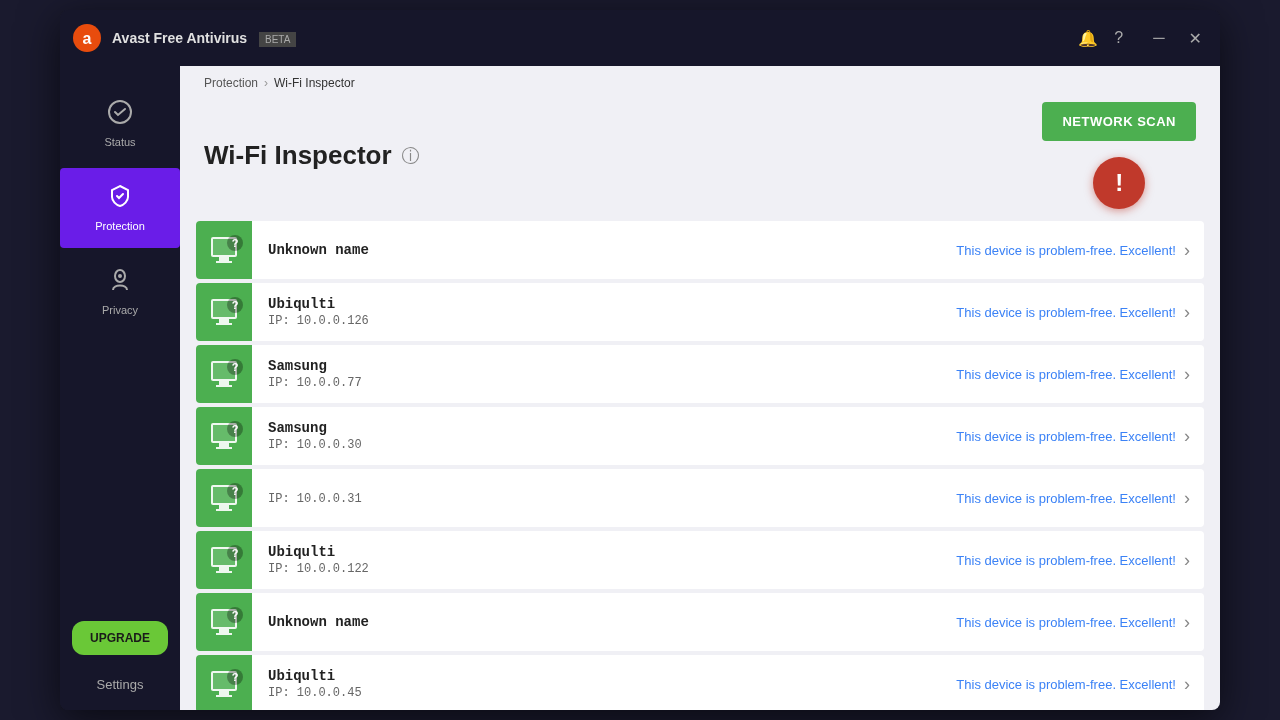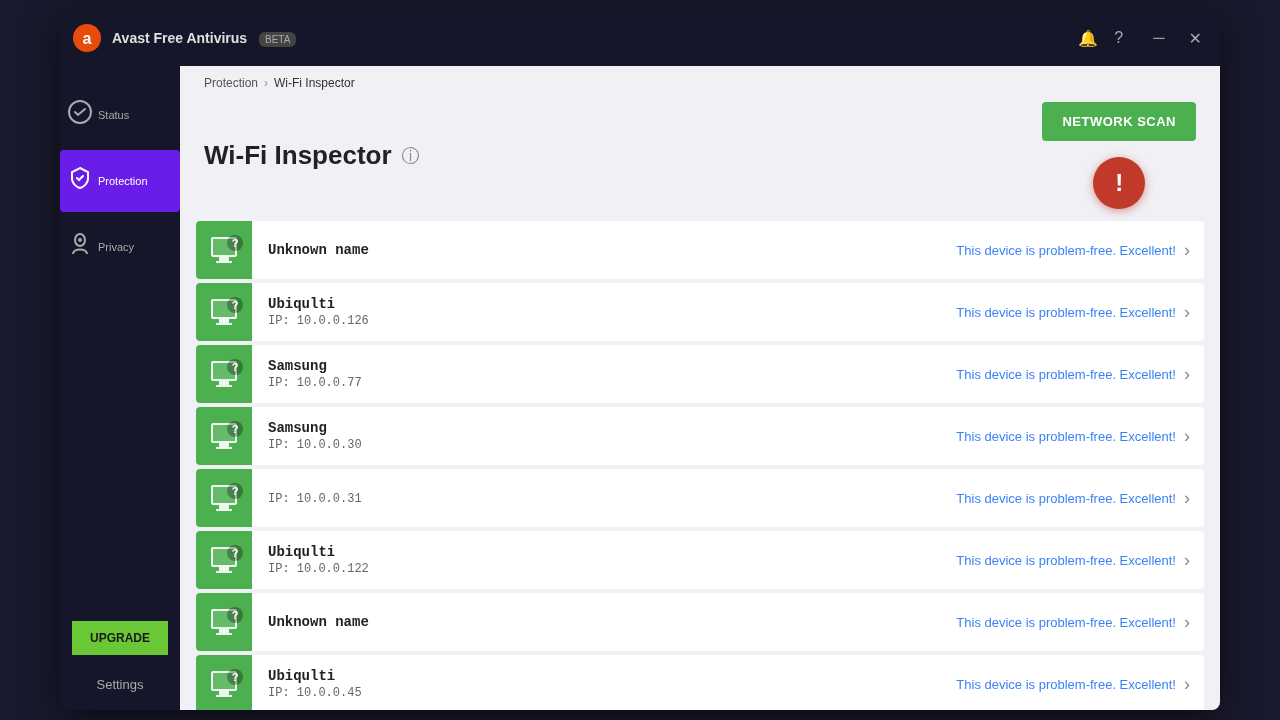--- a/index.html
+++ b/index.html
@@ -41,21 +41,21 @@
       color: #e0e0e0;
       font-size: 14px;
       font-weight: 600;
       flex: 1;
     }
     .beta-badge {
       background: #444;
       color: #aaa;
       font-size: 10px;
       padding: 2px 6px;
-      border-radius: 6px;
+      border-radius: 0;
       margin-left: 8px;
       font-weight: 400;
     }
     .title-bar-actions {
       display: flex;
       align-items: center;
       gap: 16px;
     }
     .title-bar-icon {
       color: #aaa;
@@ -85,21 +85,21 @@
       background: #16162a;
       display: flex;
       flex-direction: column;
       align-items: center;
       padding-top: 16px;
       flex-shrink: 0;
     }
     .sidebar-item {
       width: 100%;
       display: flex;
-      flex-direction: row;
+      flex-direction: column;
       align-items: center;
       padding: 16px 8px;
       cursor: pointer;
       color: #aaa;
       font-size: 12px;
       gap: 6px;
       border-radius: 4px;
       margin: 2px 16px;
     }
     .sidebar-item.active {
@@ -110,21 +110,21 @@
       font-size: 22px;
     }
     .sidebar-label { font-size: 11px; }
     .sidebar-spacer { flex: 1; }
     .upgrade-btn {
       background: #6ac837;
       color: #1a1a1a;
       font-weight: 700;
       font-size: 12px;
       border: none;
-      border-radius: 0;
+      border-radius: 12px;
       padding: 10px 18px;
       cursor: pointer;
       margin-bottom: 12px;
       width: 80%;
       text-align: center;
     }
     .settings-item {
       color: #aaa;
       font-size: 13px;
       cursor: pointer;

